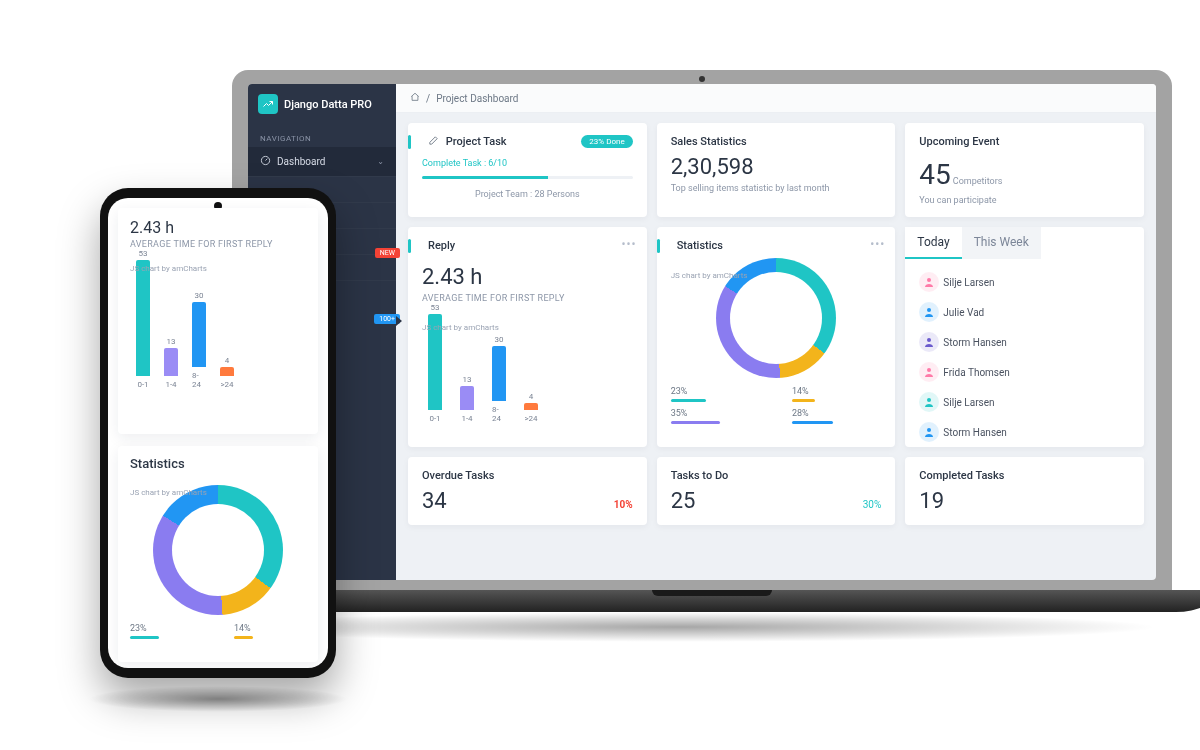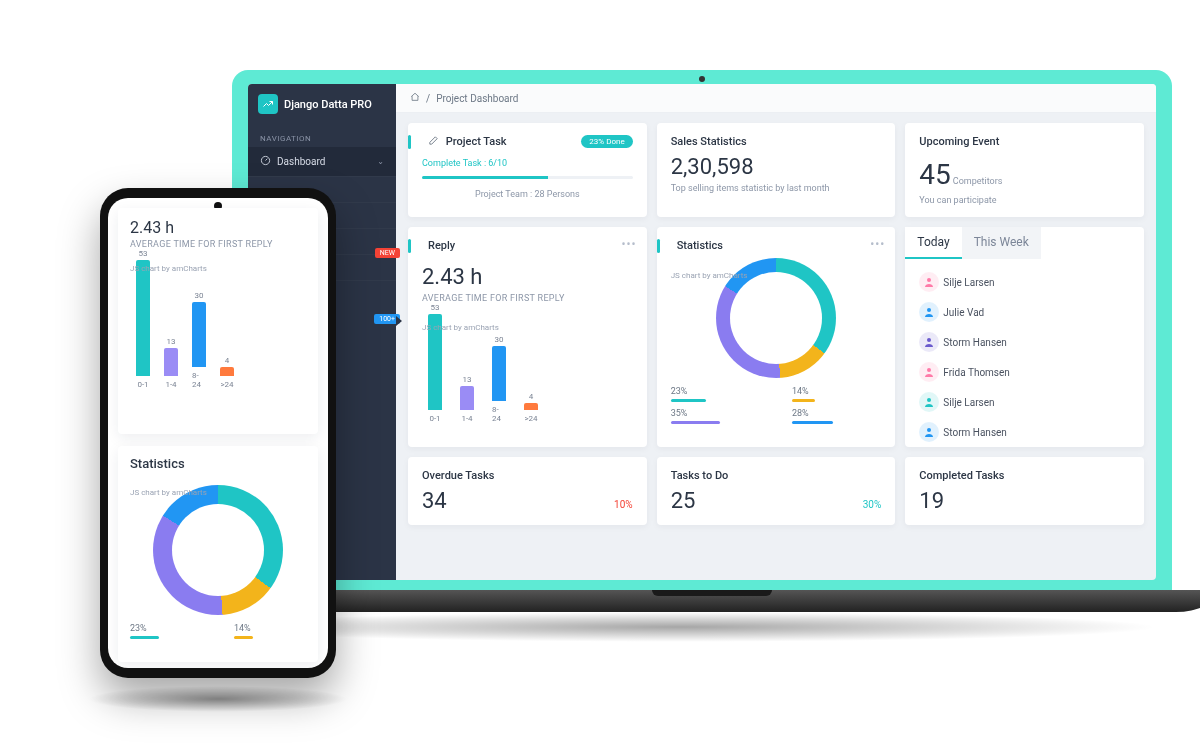--- a/index.html
+++ b/index.html
@@ -1,20 +1,20 @@
 <!DOCTYPE html>
 <html><head>
 <meta charset="utf-8">
 <style>
   * { box-sizing: border-box; margin: 0; padding: 0; font-family: -apple-system, BlinkMacSystemFont, "Segoe UI", Roboto, sans-serif; }
   body { width: 1200px; height: 750px; background: transparent; position: relative; overflow: hidden; }
 
   
   .laptop { position: absolute; left: 232px; top: 70px; width: 960px; height: 560px; }
-  .laptop-screen-bezel { position: absolute; inset: 0; width: 940px; height: 520px; background: #5eead4; border-radius: 16px 16px 0 0; padding: 14px 16px 10px 16px; }
+  .laptop-screen-bezel { position: absolute; inset: 0; width: 940px; height: 520px; background: #a3a3a3; border-radius: 16px 16px 0 0; padding: 14px 16px 10px 16px; }
   .laptop-cam { position:absolute; left:50%; top:6px; width:6px; height:6px; background:#333; border-radius:50%; transform:translateX(-50%); }
   .laptop-viewport { position: absolute; left: 16px; right: 16px; top: 14px; bottom: 10px; background: #eef1f5; border-radius:4px; overflow:hidden; }
   .laptop-base { position:absolute; left:-24px; right:-24px; top:520px; height:22px; background:linear-gradient(#555,#222); border-radius:0 0 40px 40px/0 0 20px 20px; }
   .laptop-base::after{content:"";position:absolute;left:50%;top:0;width:120px;height:6px;background:#1a1a1a;border-radius:0 0 8px 8px;transform:translateX(-50%);}
   .laptop-shadow{position:absolute;left:200px;top:612px;width:960px;height:30px;background:radial-gradient(ellipse,rgba(0,0,0,.35),transparent 70%);}
 
   
   .dash { display:flex; width:100%; height:100%; font-size:11px; color:#555; }
   .sidebar { width:148px; background:#2b3446; color:#cfd4df; display:flex; flex-direction:column; font-size:10px; position:relative;}
   .brand { display:flex; align-items:center; gap:6px; padding:10px; color:#fff; font-size:11px; font-weight:500;}
@@ -37,21 +37,21 @@
   .card{background:#fff;border-radius:4px;padding:12px 14px;box-shadow:0 2px 6px rgba(30,40,60,.05);position:relative;}
   .card h4{font-size:11px;font-weight:500;color:#2c3645;}
   .card .sub{font-size:9px;color:#8d97a8;margin-top:4px;}
   .accent-bar{position:absolute;left:0;top:12px;width:3px;height:14px;background:#1fc5c5;border-radius:2px;}
   .pill{font-size:8px;background:#1fc5c5;color:#fff;padding:2px 8px;border-radius:10px;}
   .progress{height:3px;background:#eef1f5;border-radius:2px;margin-top:8px;overflow:hidden;}
   .progress>i{display:block;height:100%;background:#1fc5c5;}
   .big{font-size:22px;color:#2c3645;font-weight:400;margin-top:6px;}
   .ellips{position:absolute;top:10px;right:10px;color:#b5bdcb;font-size:12px;letter-spacing:1px;}
   .task-row{display:flex;align-items:baseline;justify-content:space-between;gap:25px;}
-  .pct-red{color:#f44336;font-size:10px;}
+  .pct-red{color:#f44336;font-size:10px;font-weight:bold;}
   .pct-teal{color:#1fc5c5;font-size:10px;}
 
   
   .tabs{display:flex;gap:0;font-size:12px;margin:-12px -14px 8px -14px;}
   .tab{padding:8px 12px;color:#7c8698;}
   .tab.active{background:#fff;border-bottom:2px solid #1fc5c5;color:#2c3645;}
   .tab.inactive{background:#f2f4f7;}
   .person{display:flex;align-items:center;gap:4px;padding:5px 0;font-size:10px;color:#4a5260;}
   .avatar{width:20px;height:20px;border-radius:50%;display:flex;align-items:center;justify-content:center;}
 

